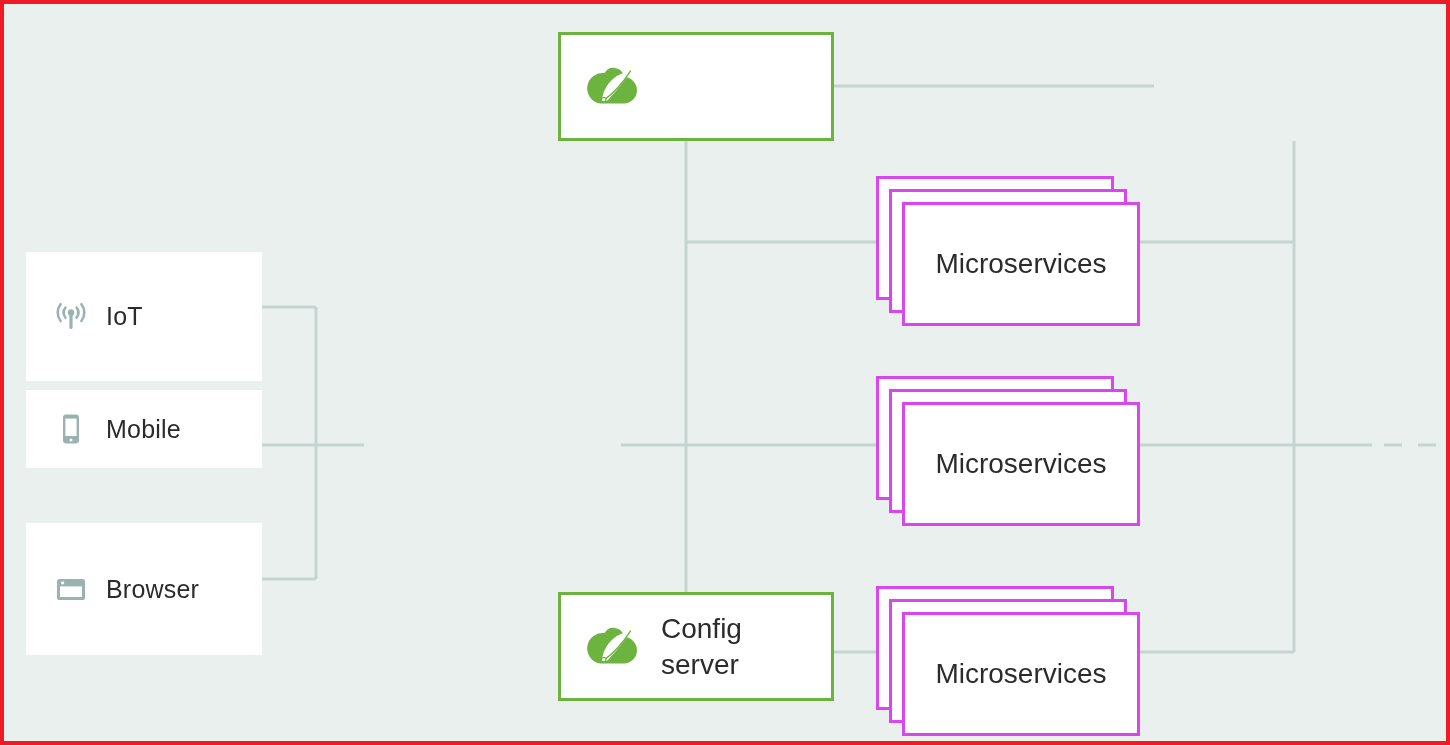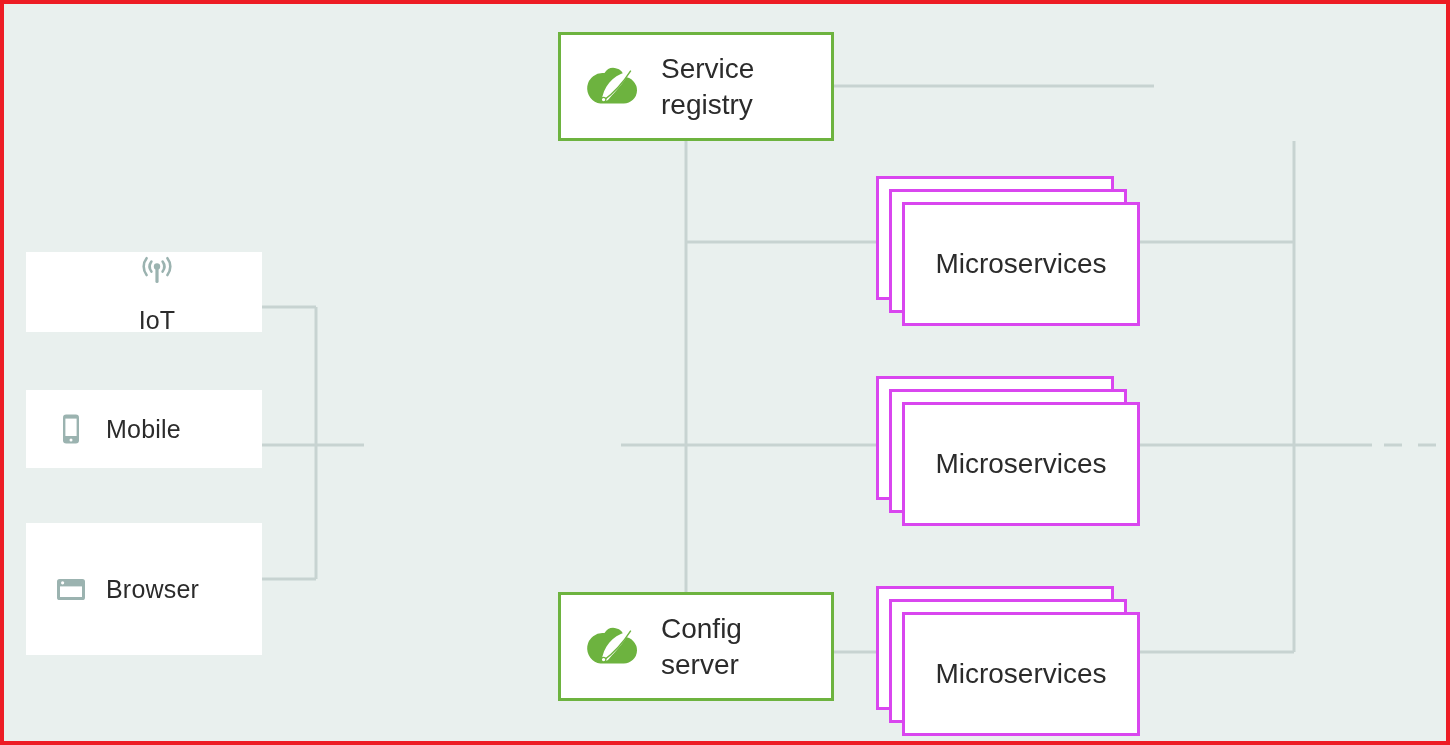--- a/index.html
+++ b/index.html
@@ -119,21 +119,21 @@
       <path d="M1290 137 V648"></path>
 
       <path d="M1135 238 H1290"></path>
       <path d="M1135 648 H1290"></path>
 
       <path d="M1135 441 H1368"></path>
       <path d="M1380 441 H1446" stroke-dasharray="18 16"></path>
     </g>
   </svg>
 
-  <div class="node client" style="left:22px; top:248px; width:236px; height:80px;flex-direction:column;">
+  <div class="node client" style="left:22px; top:248px; width:236px; height:129px;">
     <span class="ico">
       <svg width="38" height="38" viewBox="0 0 38 38" fill="none" stroke="#9bb3b0" stroke-width="2.6" stroke-linecap="round">
         <circle cx="19" cy="14.5" r="3.2" fill="#9bb3b0" stroke="none"></circle>
         <path d="M19 17.5 V29.5" stroke-width="3.2"></path>
         <path d="M13.4 9.6 a8.4 8.4 0 0 0 0 10"></path>
         <path d="M24.6 9.6 a8.4 8.4 0 0 1 0 10"></path>
         <path d="M8.6 6.2 a13.6 13.6 0 0 0 0 16.8"></path>
         <path d="M29.4 6.2 a13.6 13.6 0 0 1 0 16.8"></path>
       </svg>
     </span>
@@ -165,24 +165,20 @@
 
   <div class="node springbox" style="left:554px; top:28px; width:276px; height:109px;">
     <span class="ico">
       <svg width="58" height="44" viewBox="0 0 58 44" fill="none">
         <path d="M15.5 38.5 h23 a13.2 13.2 0 0 0 0.6 -26.4 a10.6 10.6 0 0 0 -19.6 -4 a11.4 11.4 0 0 0 -4 30.4 z" fill="#6db33f"></path>
         <path d="M45.8 5.6 c-14.4 3.2 -24.6 11.6 -28.4 25.8 c-1 3.6 3.4 5.8 6 3 c8.4 -9 18.2 -20.4 22.4 -28.8 z" fill="#ffffff"></path>
         <path d="M45.8 5.6 c-7.4 11.6 -17 22.2 -27.4 30" stroke="#6db33f" stroke-width="1.4" fill="none"></path>
         <circle cx="18.6" cy="34.6" r="2.3" fill="#ffffff" stroke="#6db33f" stroke-width="1.2"></circle>
       </svg>
     </span>
-    <span class="label">
-      <span>Service</span><br>
-      <span>registry</span>
-    </span>
   </div>
 
 
   <div class="node springbox" style="left:554px; top:588px; width:276px; height:109px;">
     <span class="ico">
       <svg width="58" height="44" viewBox="0 0 58 44" fill="none">
         <path d="M15.5 38.5 h23 a13.2 13.2 0 0 0 0.6 -26.4 a10.6 10.6 0 0 0 -19.6 -4 a11.4 11.4 0 0 0 -4 30.4 z" fill="#6db33f"></path>
         <path d="M45.8 5.6 c-14.4 3.2 -24.6 11.6 -28.4 25.8 c-1 3.6 3.4 5.8 6 3 c8.4 -9 18.2 -20.4 22.4 -28.8 z" fill="#ffffff"></path>
         <path d="M45.8 5.6 c-7.4 11.6 -17 22.2 -27.4 30" stroke="#6db33f" stroke-width="1.4" fill="none"></path>
         <circle cx="18.6" cy="34.6" r="2.3" fill="#ffffff" stroke="#6db33f" stroke-width="1.2"></circle>

